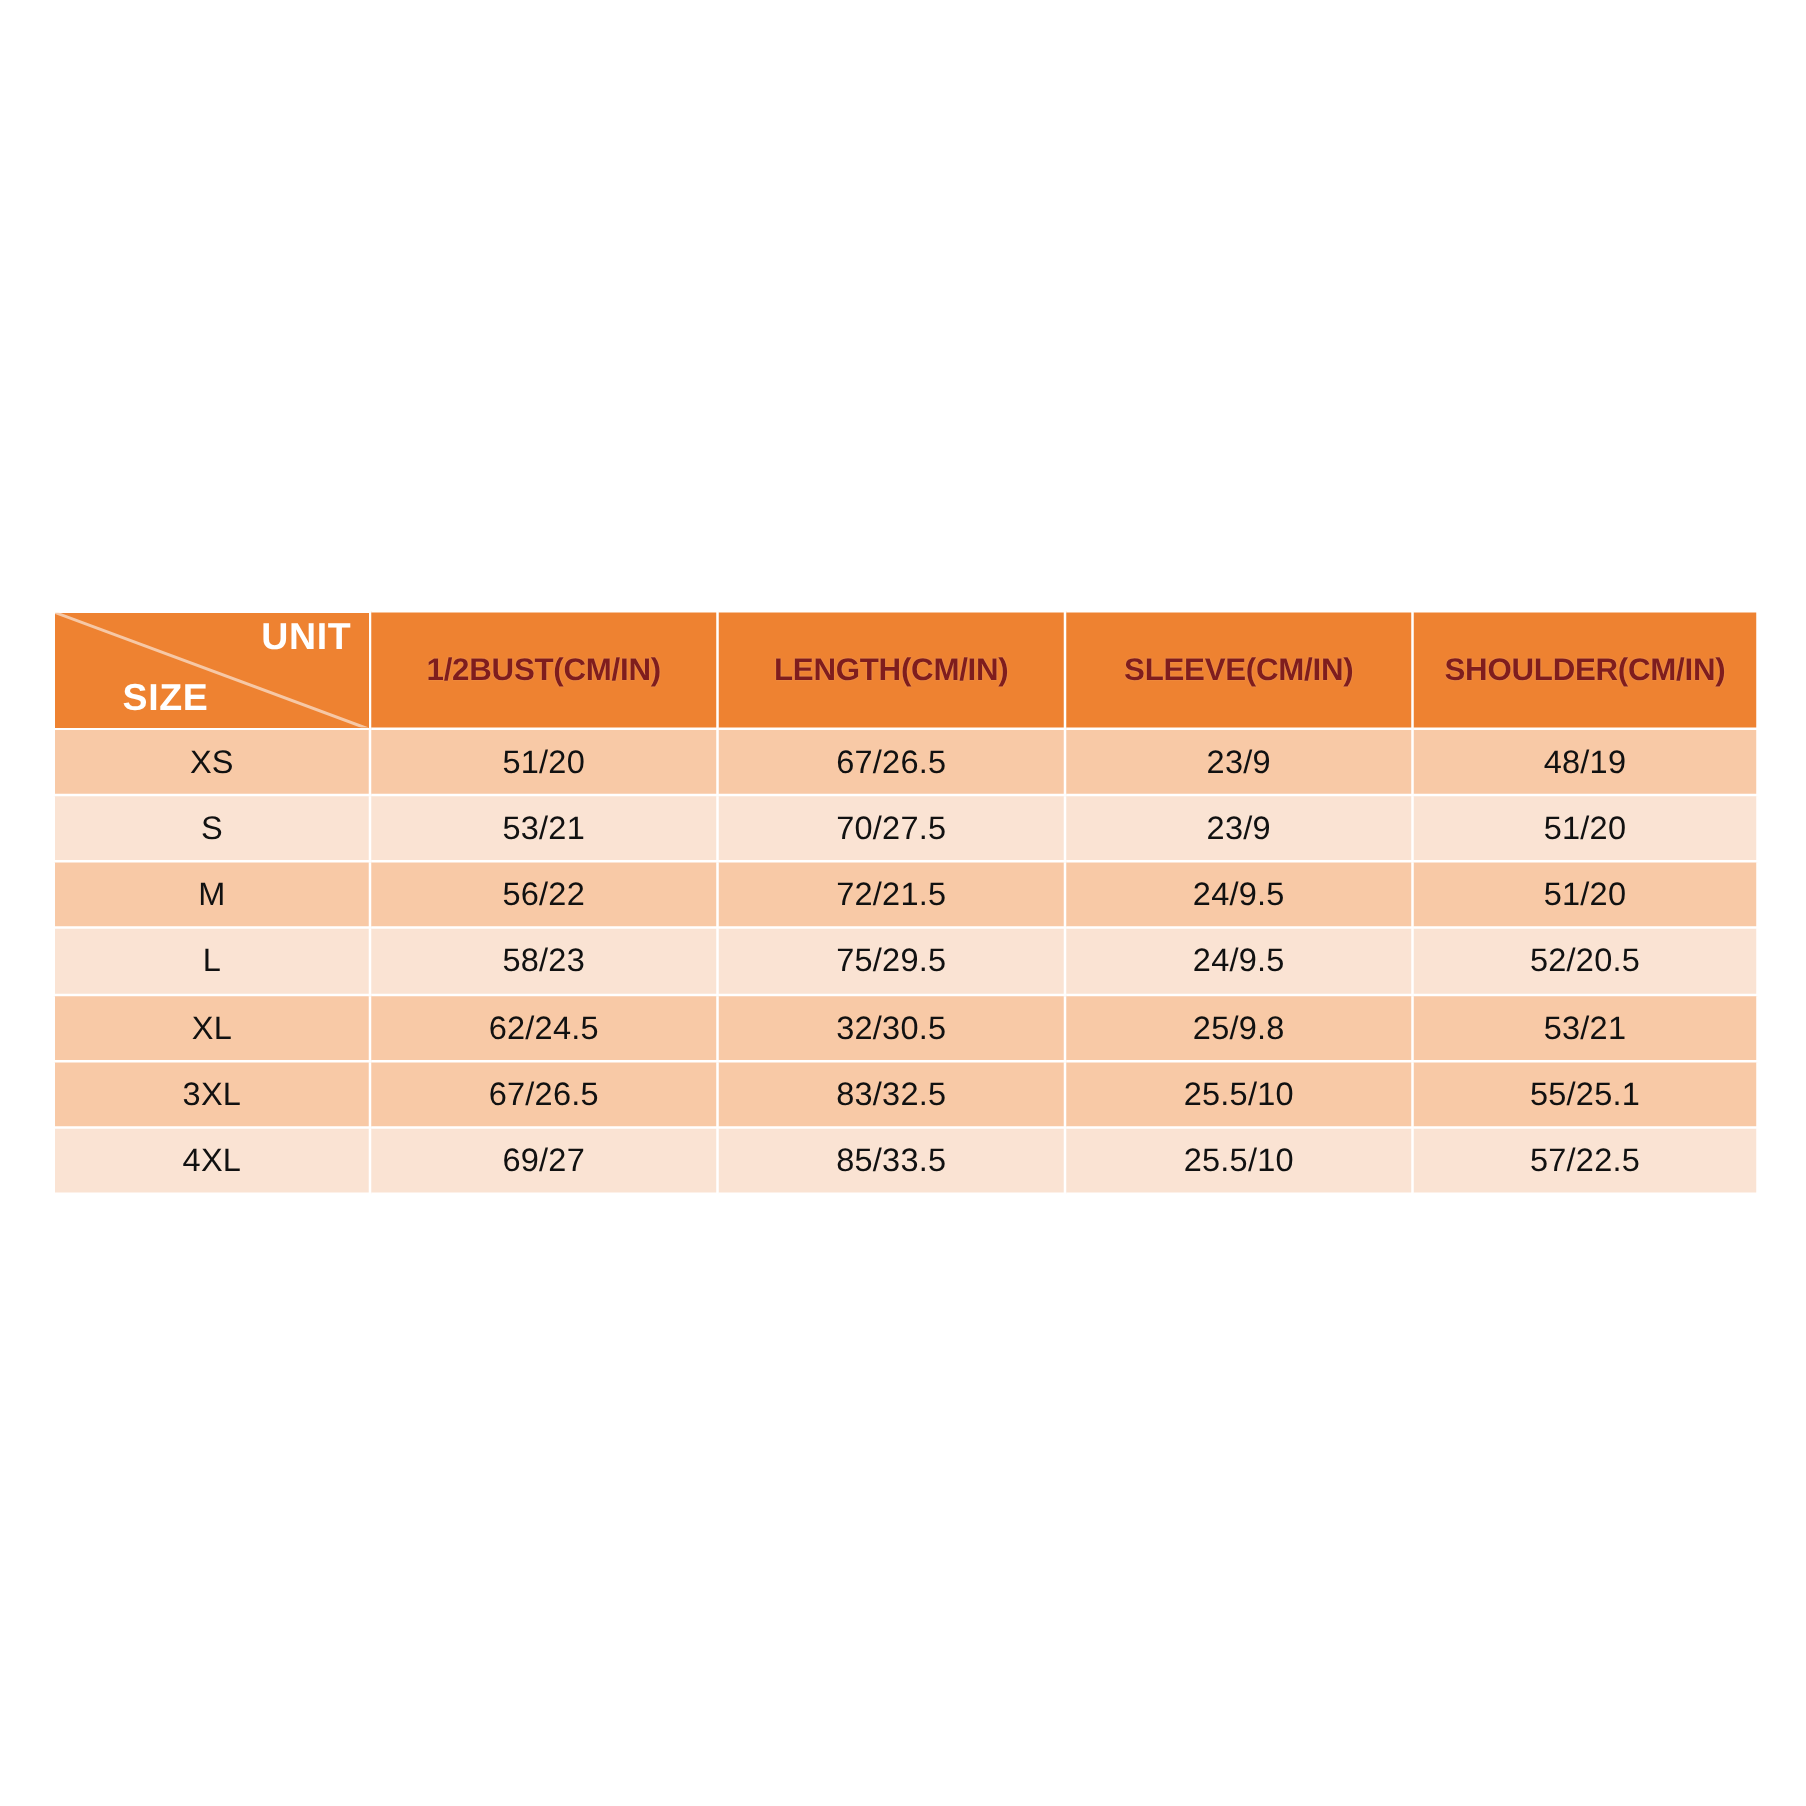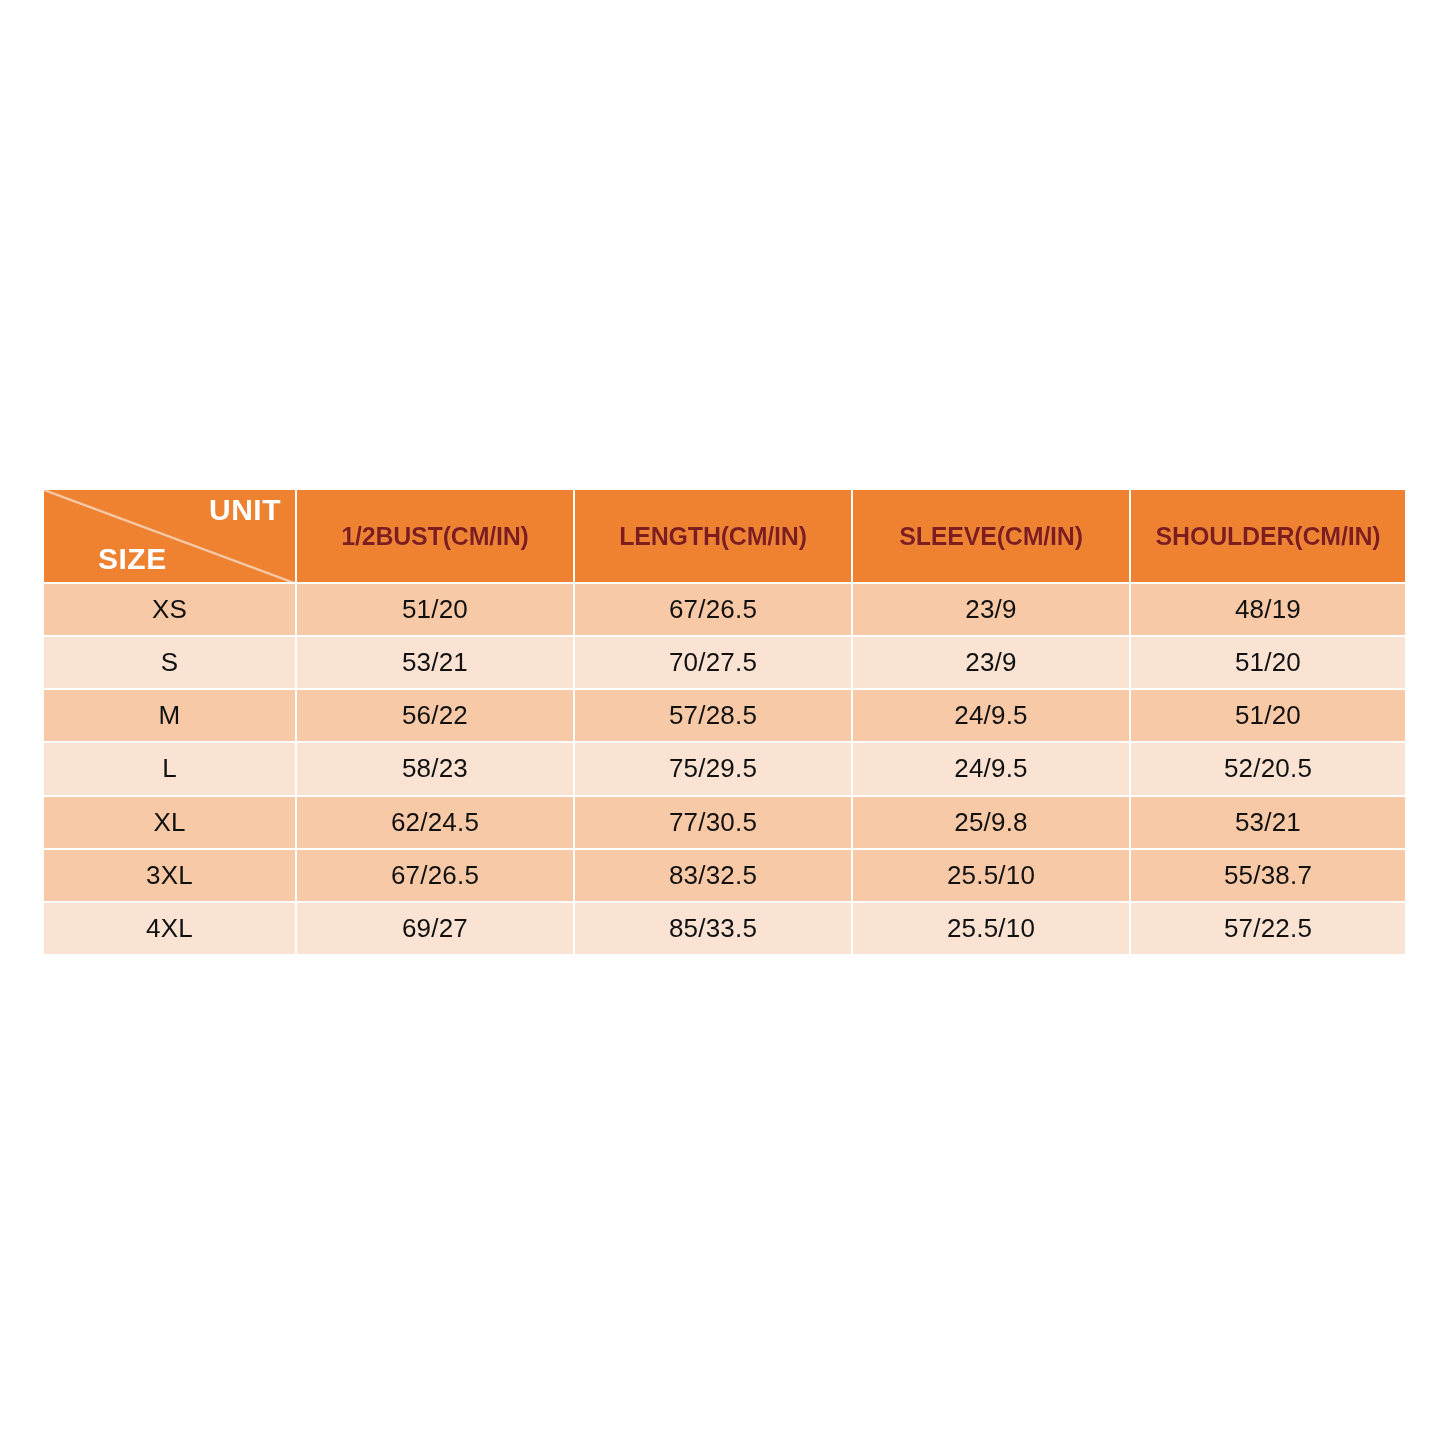--- a/index.html
+++ b/index.html
@@ -156,44 +156,44 @@
       <tr class="even">
         <td>S</td>
         <td>53/21</td>
         <td>70/27.5</td>
         <td>23/9</td>
         <td>51/20</td>
       </tr>
       <tr class="odd">
         <td>M</td>
         <td>56/22</td>
-        <td>57/28.5</td>
+        <td>72/21.5</td>
         <td>24/9.5</td>
         <td>51/20</td>
       </tr>
       <tr class="even">
         <td>L</td>
         <td>58/23</td>
         <td>75/29.5</td>
         <td>24/9.5</td>
         <td>52/20.5</td>
       </tr>
       <tr class="odd">
         <td>XL</td>
         <td>62/24.5</td>
-        <td>77/30.5</td>
+        <td>32/30.5</td>
         <td>25/9.8</td>
         <td>53/21</td>
       </tr>
       <tr class="odd">
         <td>3XL</td>
         <td>67/26.5</td>
         <td>83/32.5</td>
         <td>25.5/10</td>
-        <td>55/38.7</td>
+        <td>55/25.1</td>
       </tr>
       <tr class="even">
         <td>4XL</td>
         <td>69/27</td>
         <td>85/33.5</td>
         <td>25.5/10</td>
         <td>57/22.5</td>
       </tr>
     </tbody>
   </table>

